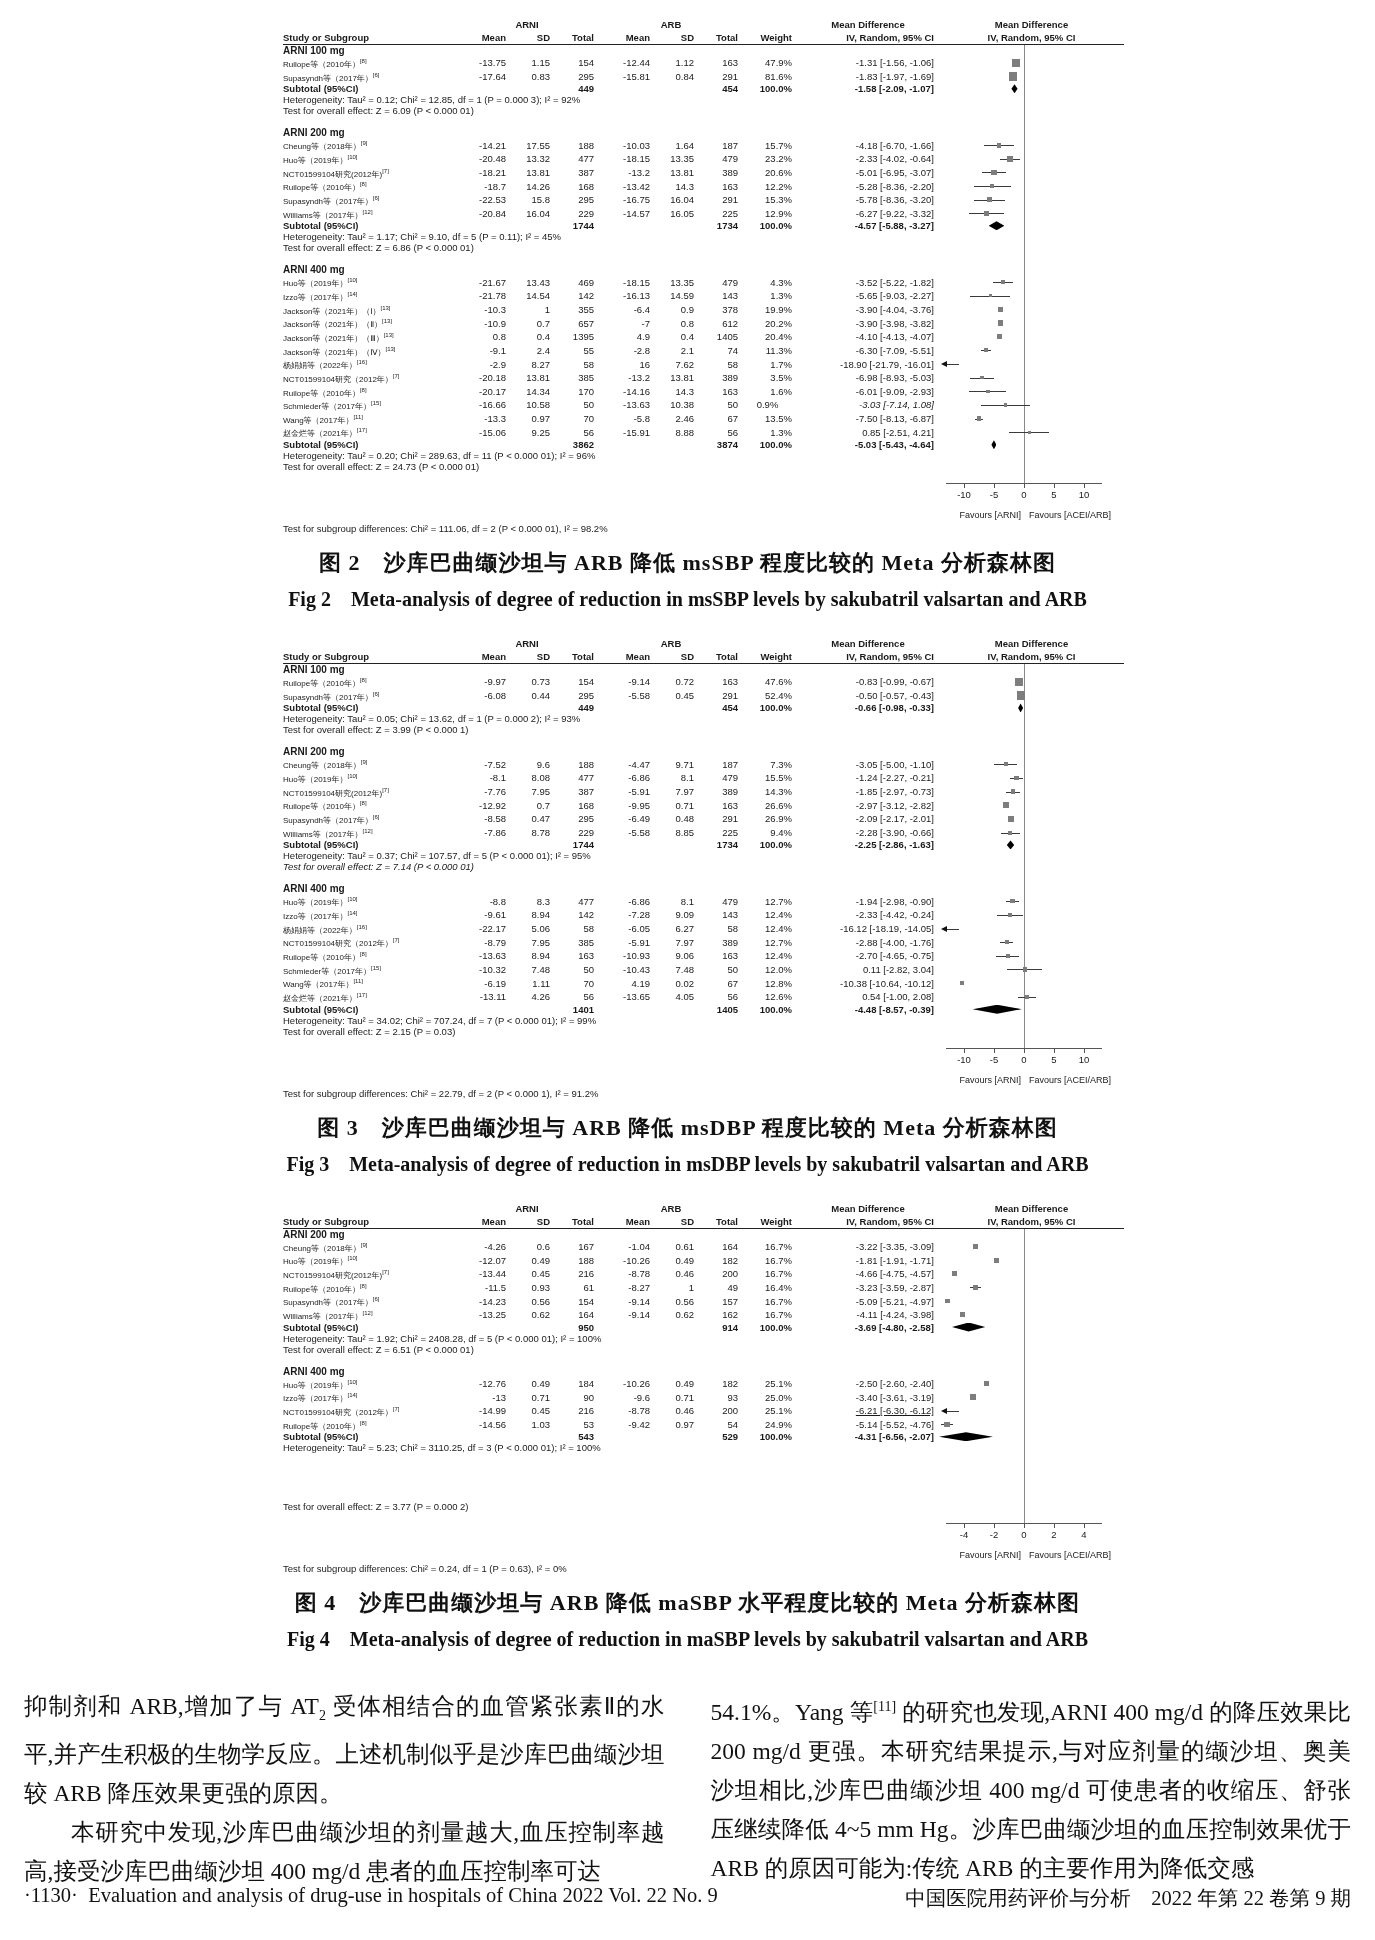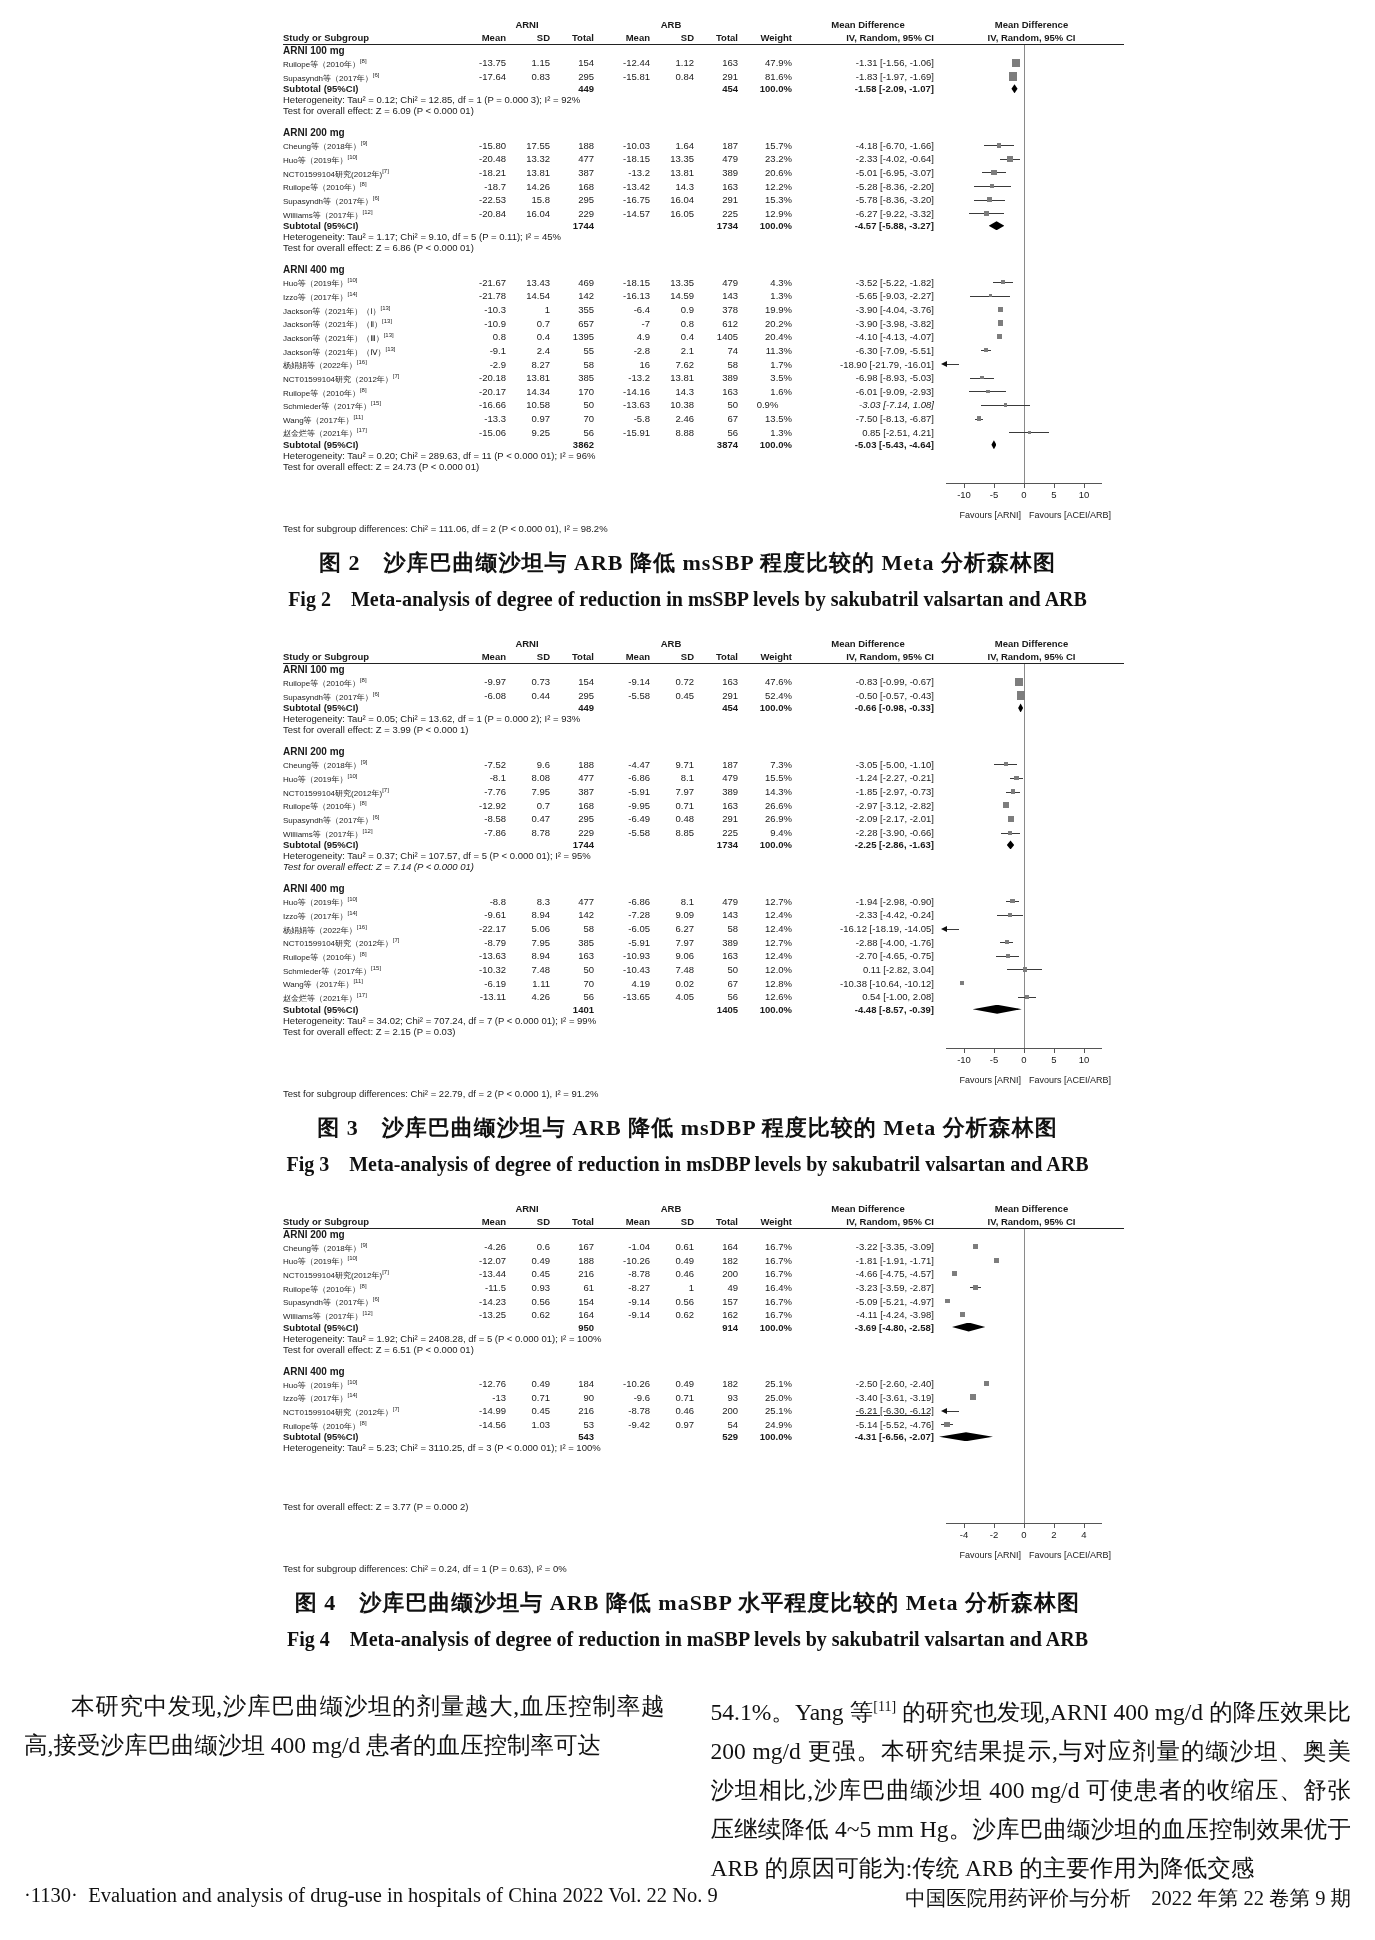--- a/index.html
+++ b/index.html
@@ -160,21 +160,21 @@
             </div>
           </div>
           <div class="frow">
             <div class="fcell grouplabel" style="grid-column: span 9;">ARNI 200 mg</div>
             <div class="fcell plotcell">
               <div class="zline"></div>
             </div>
           </div>
           <div class="frow">
             <div class="fcell study" style="grid-column: span 1;">Cheung等（2018年）<sup class="ref">[9]</sup></div>
-            <div class="fcell num" style="grid-column: span 1;">-15.80</div>
+            <div class="fcell num" style="grid-column: span 1;">-14.21</div>
             <div class="fcell num" style="grid-column: span 1;">17.55</div>
             <div class="fcell num" style="grid-column: span 1;">188</div>
             <div class="fcell num" style="grid-column: span 1;">-10.03</div>
             <div class="fcell num" style="grid-column: span 1;">1.64</div>
             <div class="fcell num" style="grid-column: span 1;">187</div>
             <div class="fcell num" style="grid-column: span 1;">15.7%</div>
             <div class="fcell num" style="grid-column: span 1;">-4.18 [-6.70, -1.66]</div>
             <div class="fcell plotcell">
               <div class="zline"></div>
               <div class="ciline" style="left: 44.8px; width: 30.24px;"></div>
@@ -1271,20 +1271,21 @@
             <div class="fcell smalltext" style="grid-column: span 9;">Test for subgroup differences: Chi² = 0.24, df = 1 (P = 0.63), I² = 0%</div>
             <div class="fcell" style="grid-column: span 1;"></div>
           </div>
         </div>
       <div class="caption-cn">图 4　沙库巴曲缬沙坦与 ARB 降低 maSBP 水平程度比较的 Meta 分析森林图</div>
       <div class="caption-en">Fig 4　Meta-analysis of degree of reduction in maSBP levels by sakubatril valsartan and ARB</div>
     </section>
 
     <div class="bodytext">
       <div class="bodycol" id="body-left">
+          <p>抑制剂和 ARB,增加了与 AT<sub>2</sub> 受体相结合的血管紧张素Ⅱ的水平,并产生积极的生物学反应。上述机制似乎是沙库巴曲缬沙坦较 ARB 降压效果更强的原因。</p>
           <p class="indent">本研究中发现,沙库巴曲缬沙坦的剂量越大,血压控制率越高,接受沙库巴曲缬沙坦 400 mg/d 患者的血压控制率可达</p>
         </div>
       <div class="bodycol" id="body-right">
           <p>54.1%。Yang 等<sup>[11]</sup> 的研究也发现,ARNI 400 mg/d 的降压效果比 200 mg/d 更强。本研究结果提示,与对应剂量的缬沙坦、奥美沙坦相比,沙库巴曲缬沙坦 400 mg/d 可使患者的收缩压、舒张压继续降低 4~5 mm Hg。沙库巴曲缬沙坦的血压控制效果优于 ARB 的原因可能为:传统 ARB 的主要作用为降低交感</p>
         </div>
     </div>
 
   </div>
 
   <div class="pagefooter">

